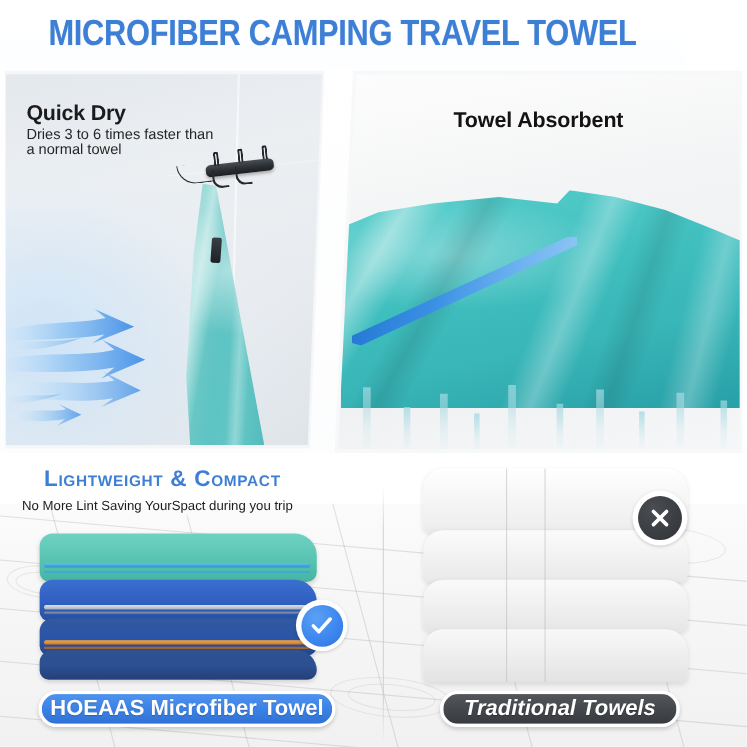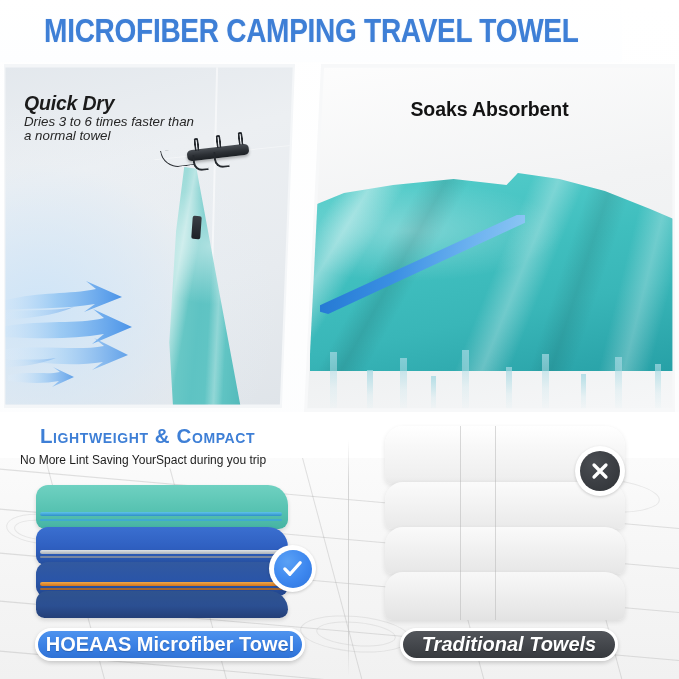--- a/index.html
+++ b/index.html
@@ -34,21 +34,20 @@
 
   
   .top-row { position: absolute; left: 0; top: 60px; width: 679px; height: 352px; }
 
   
   .panel-left {
     position: absolute; left: 4px; top: 4px; width: 291px; height: 344px;
     clip-path: polygon(0 0, 100% 0, 95.5% 100%, 0 100%);
     background: #f4f6f8;
     overflow: hidden;
-    font-style: italic;
   }
   .panel-left-inner {
     position: absolute; left: 0; top: 0; width: 291px; height: 344px;
     clip-path: polygon(0.5% 1%, 99.2% 1%, 94.8% 99%, 0.5% 99%);
     background:
       radial-gradient(120% 90% at 12% 72%, rgba(205,228,248,0.95) 0%, rgba(232,240,247,0.2) 48%, rgba(0,0,0,0) 70%),
       linear-gradient(165deg,#e3e8ed 0%,#eceff2 30%,#e7ebef 65%,#dfe4e9 100%);
   }
   .wall-seam {
     position: absolute; background: rgba(255,255,255,0.55);
@@ -339,21 +338,21 @@
             <path d="M0 82 C26 79 40 82 56 79 C38 86 20 88 0 88 Z" fill="url(#ag2)" opacity="0.5"></path>
           </svg>
         </div>
 
       </div>
     </div>
 
     <div class="panel-right">
       <div class="panel-right-inner">
 
-        <div class="sa-title">Soaks Absorbent</div>
+        <div class="sa-title">Towel Absorbent</div>
 
         <div class="wet-towel">
           <div class="wet-fold"></div>
           <div class="wet-zip"></div>
         </div>
 
         <div style="position:absolute;left:6px;top:280px;width:378px;height:66px;">
           <div class="drip" style="left:20px;height:60px;"></div>
           <div class="drip" style="left:57px;height:42px;width:6px;"></div>
           <div class="drip" style="left:90px;height:54px;"></div>

